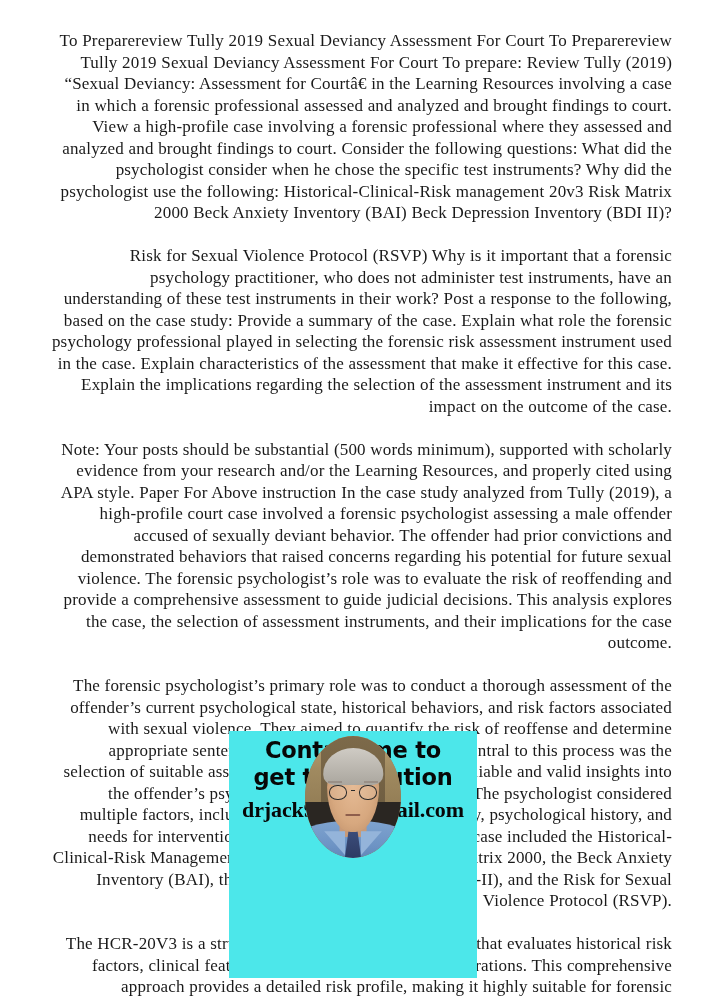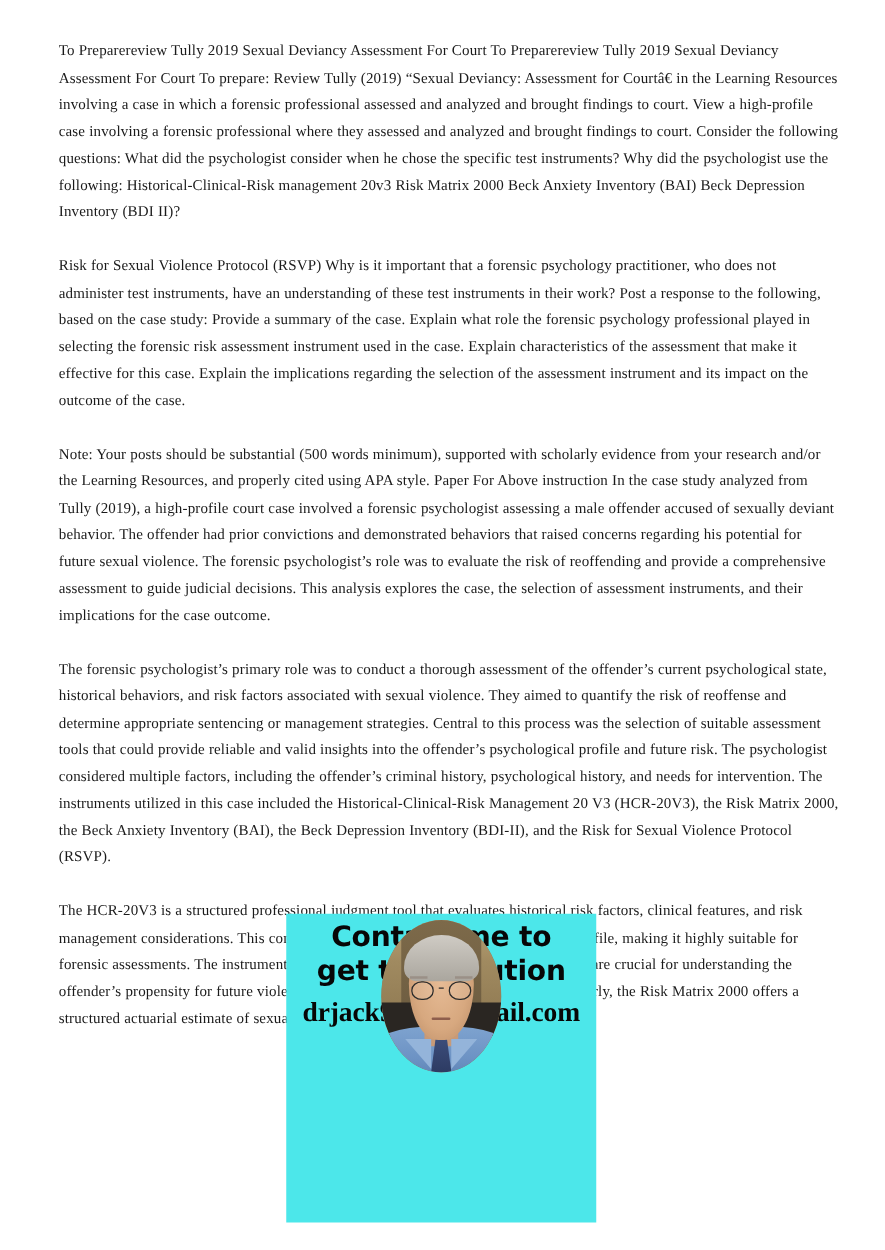--- a/index.html
+++ b/index.html
@@ -25,24 +25,24 @@
   }
 
   .page-body {
     position: absolute;
     left: 47px;
     top: 30px;
     width: 625px;
   }
 
   .para {
-    font-size: 12px;
+    font-size: 17px;
     line-height: 21.5px;
     color: #1a1a1a;
-    text-align: left;
+    text-align: right;
     margin: 0 0 21.5px 0;
     letter-spacing: 0.01em;
     word-spacing: 0.01em;
   }
   .para:last-child { margin-bottom: 0; }
 
   
   .promo-overlay {
     position: absolute;
     left: 229px;

